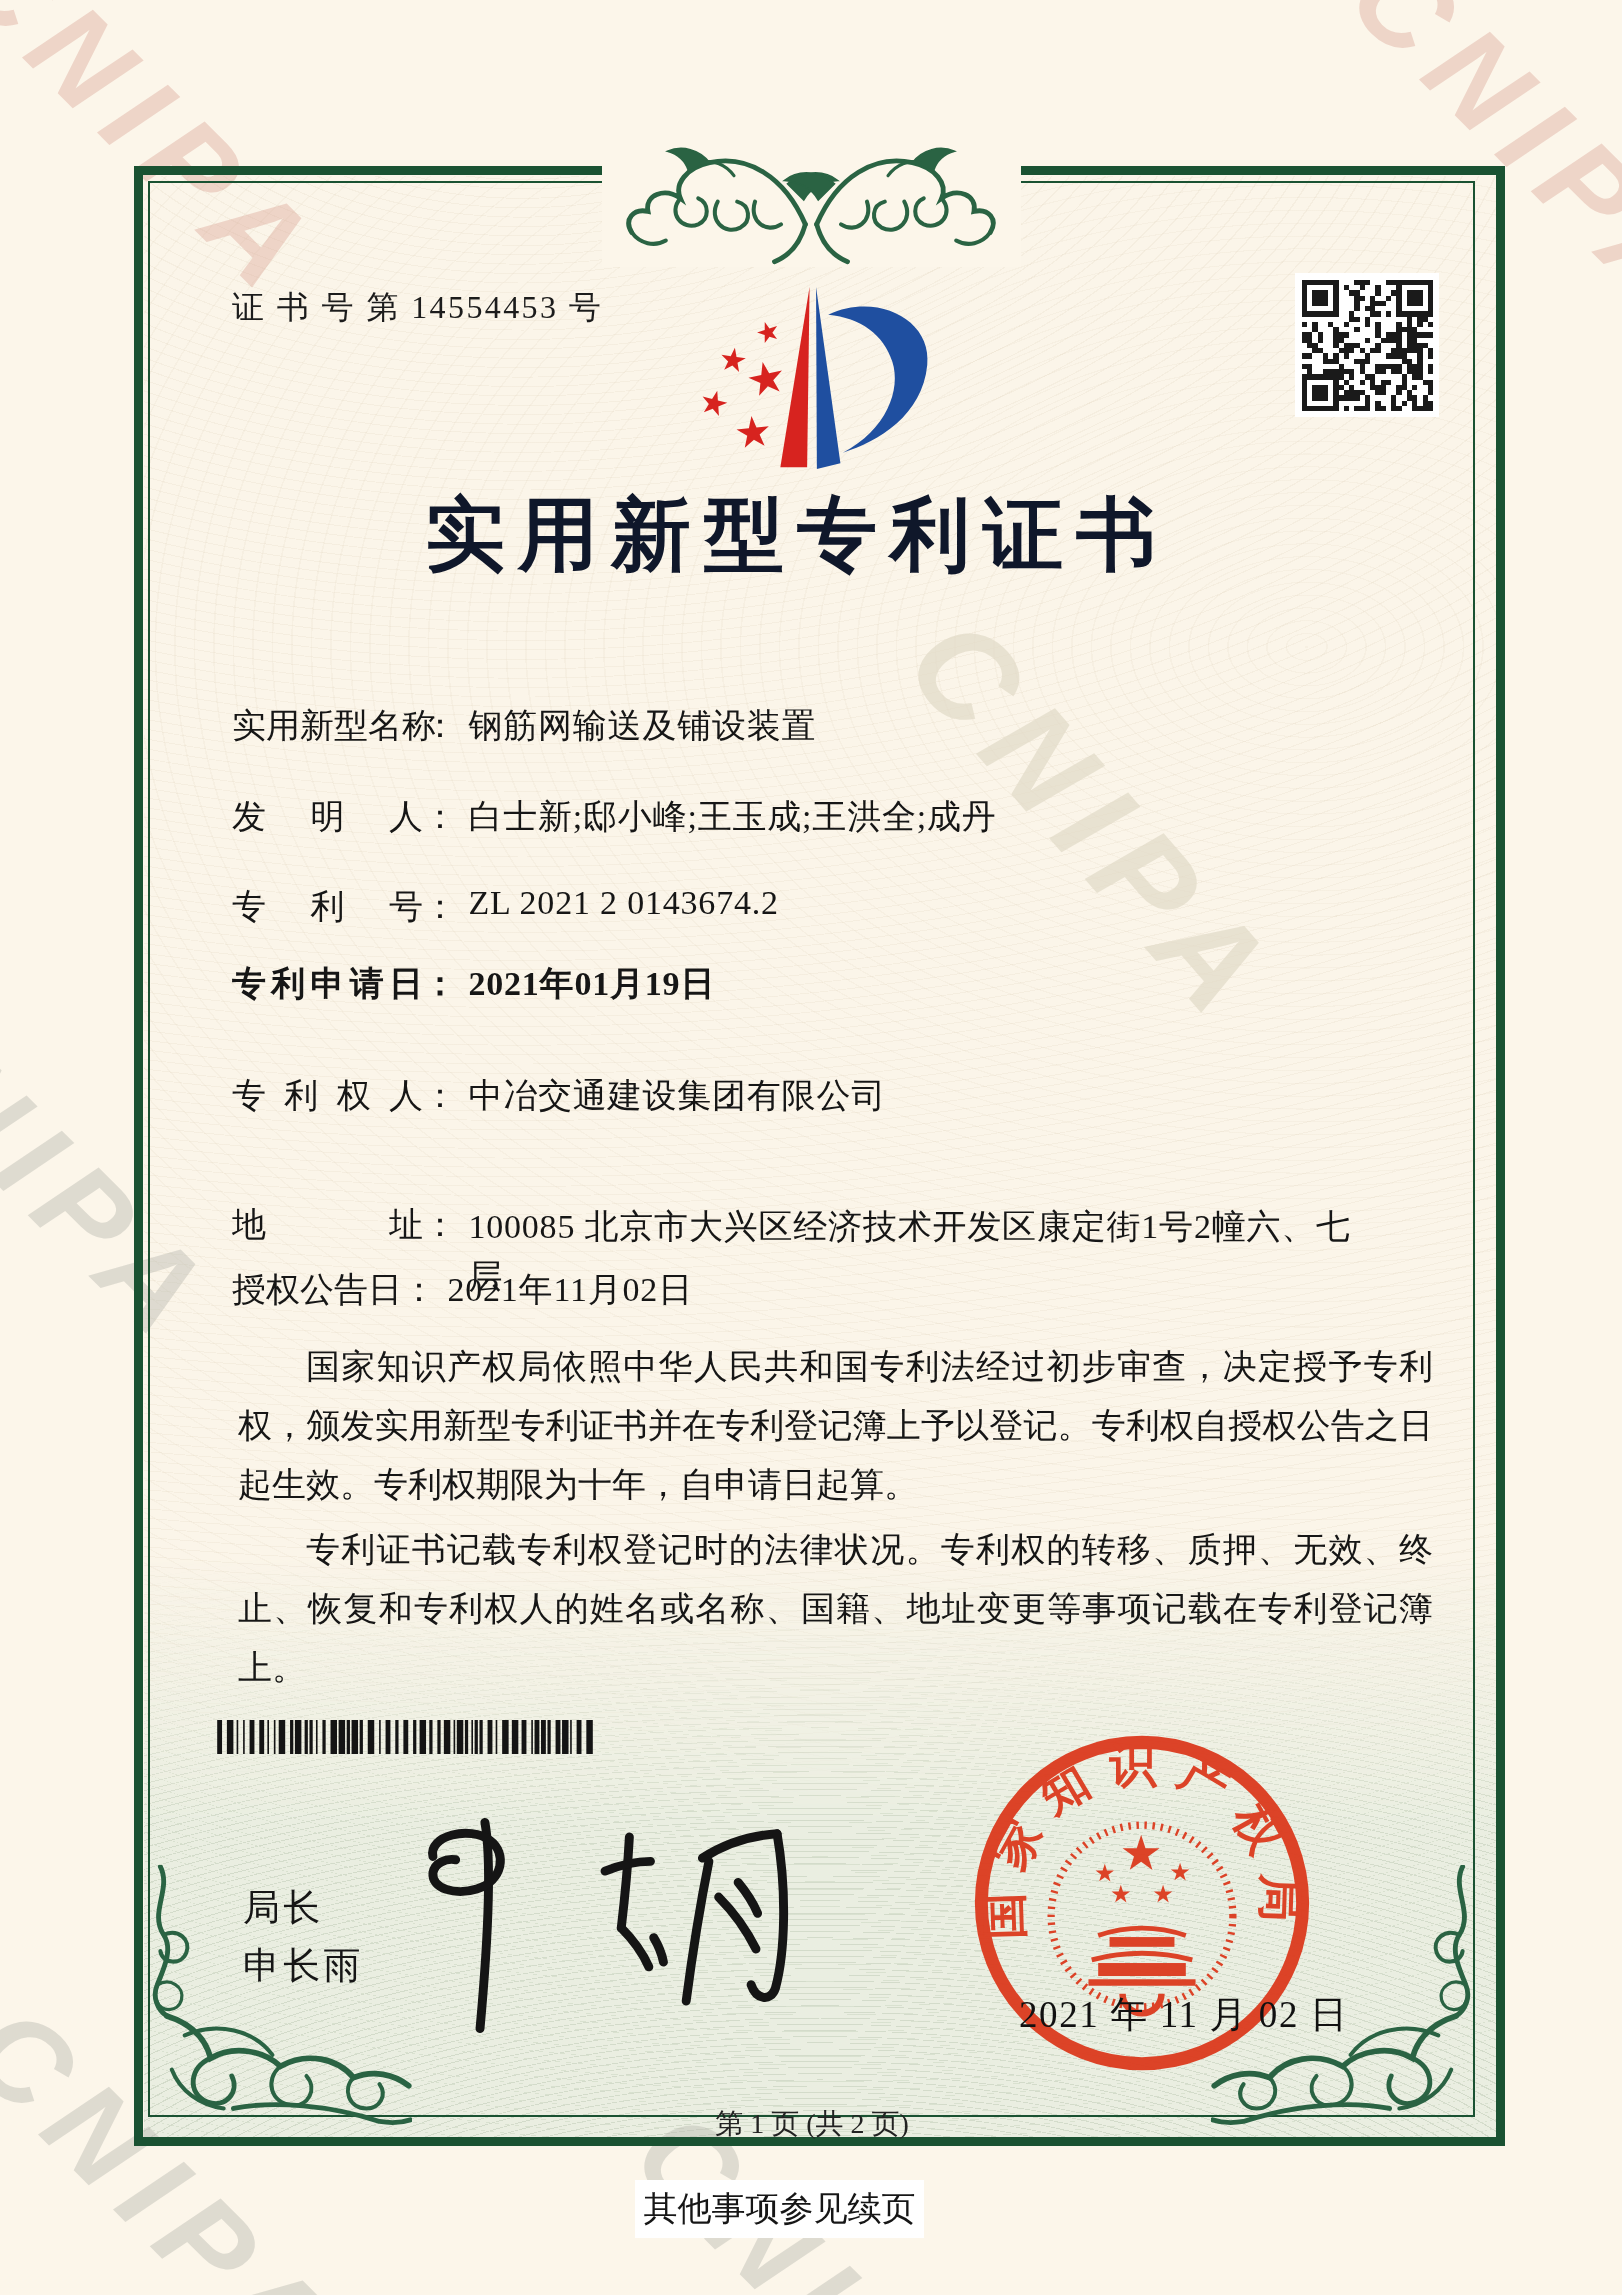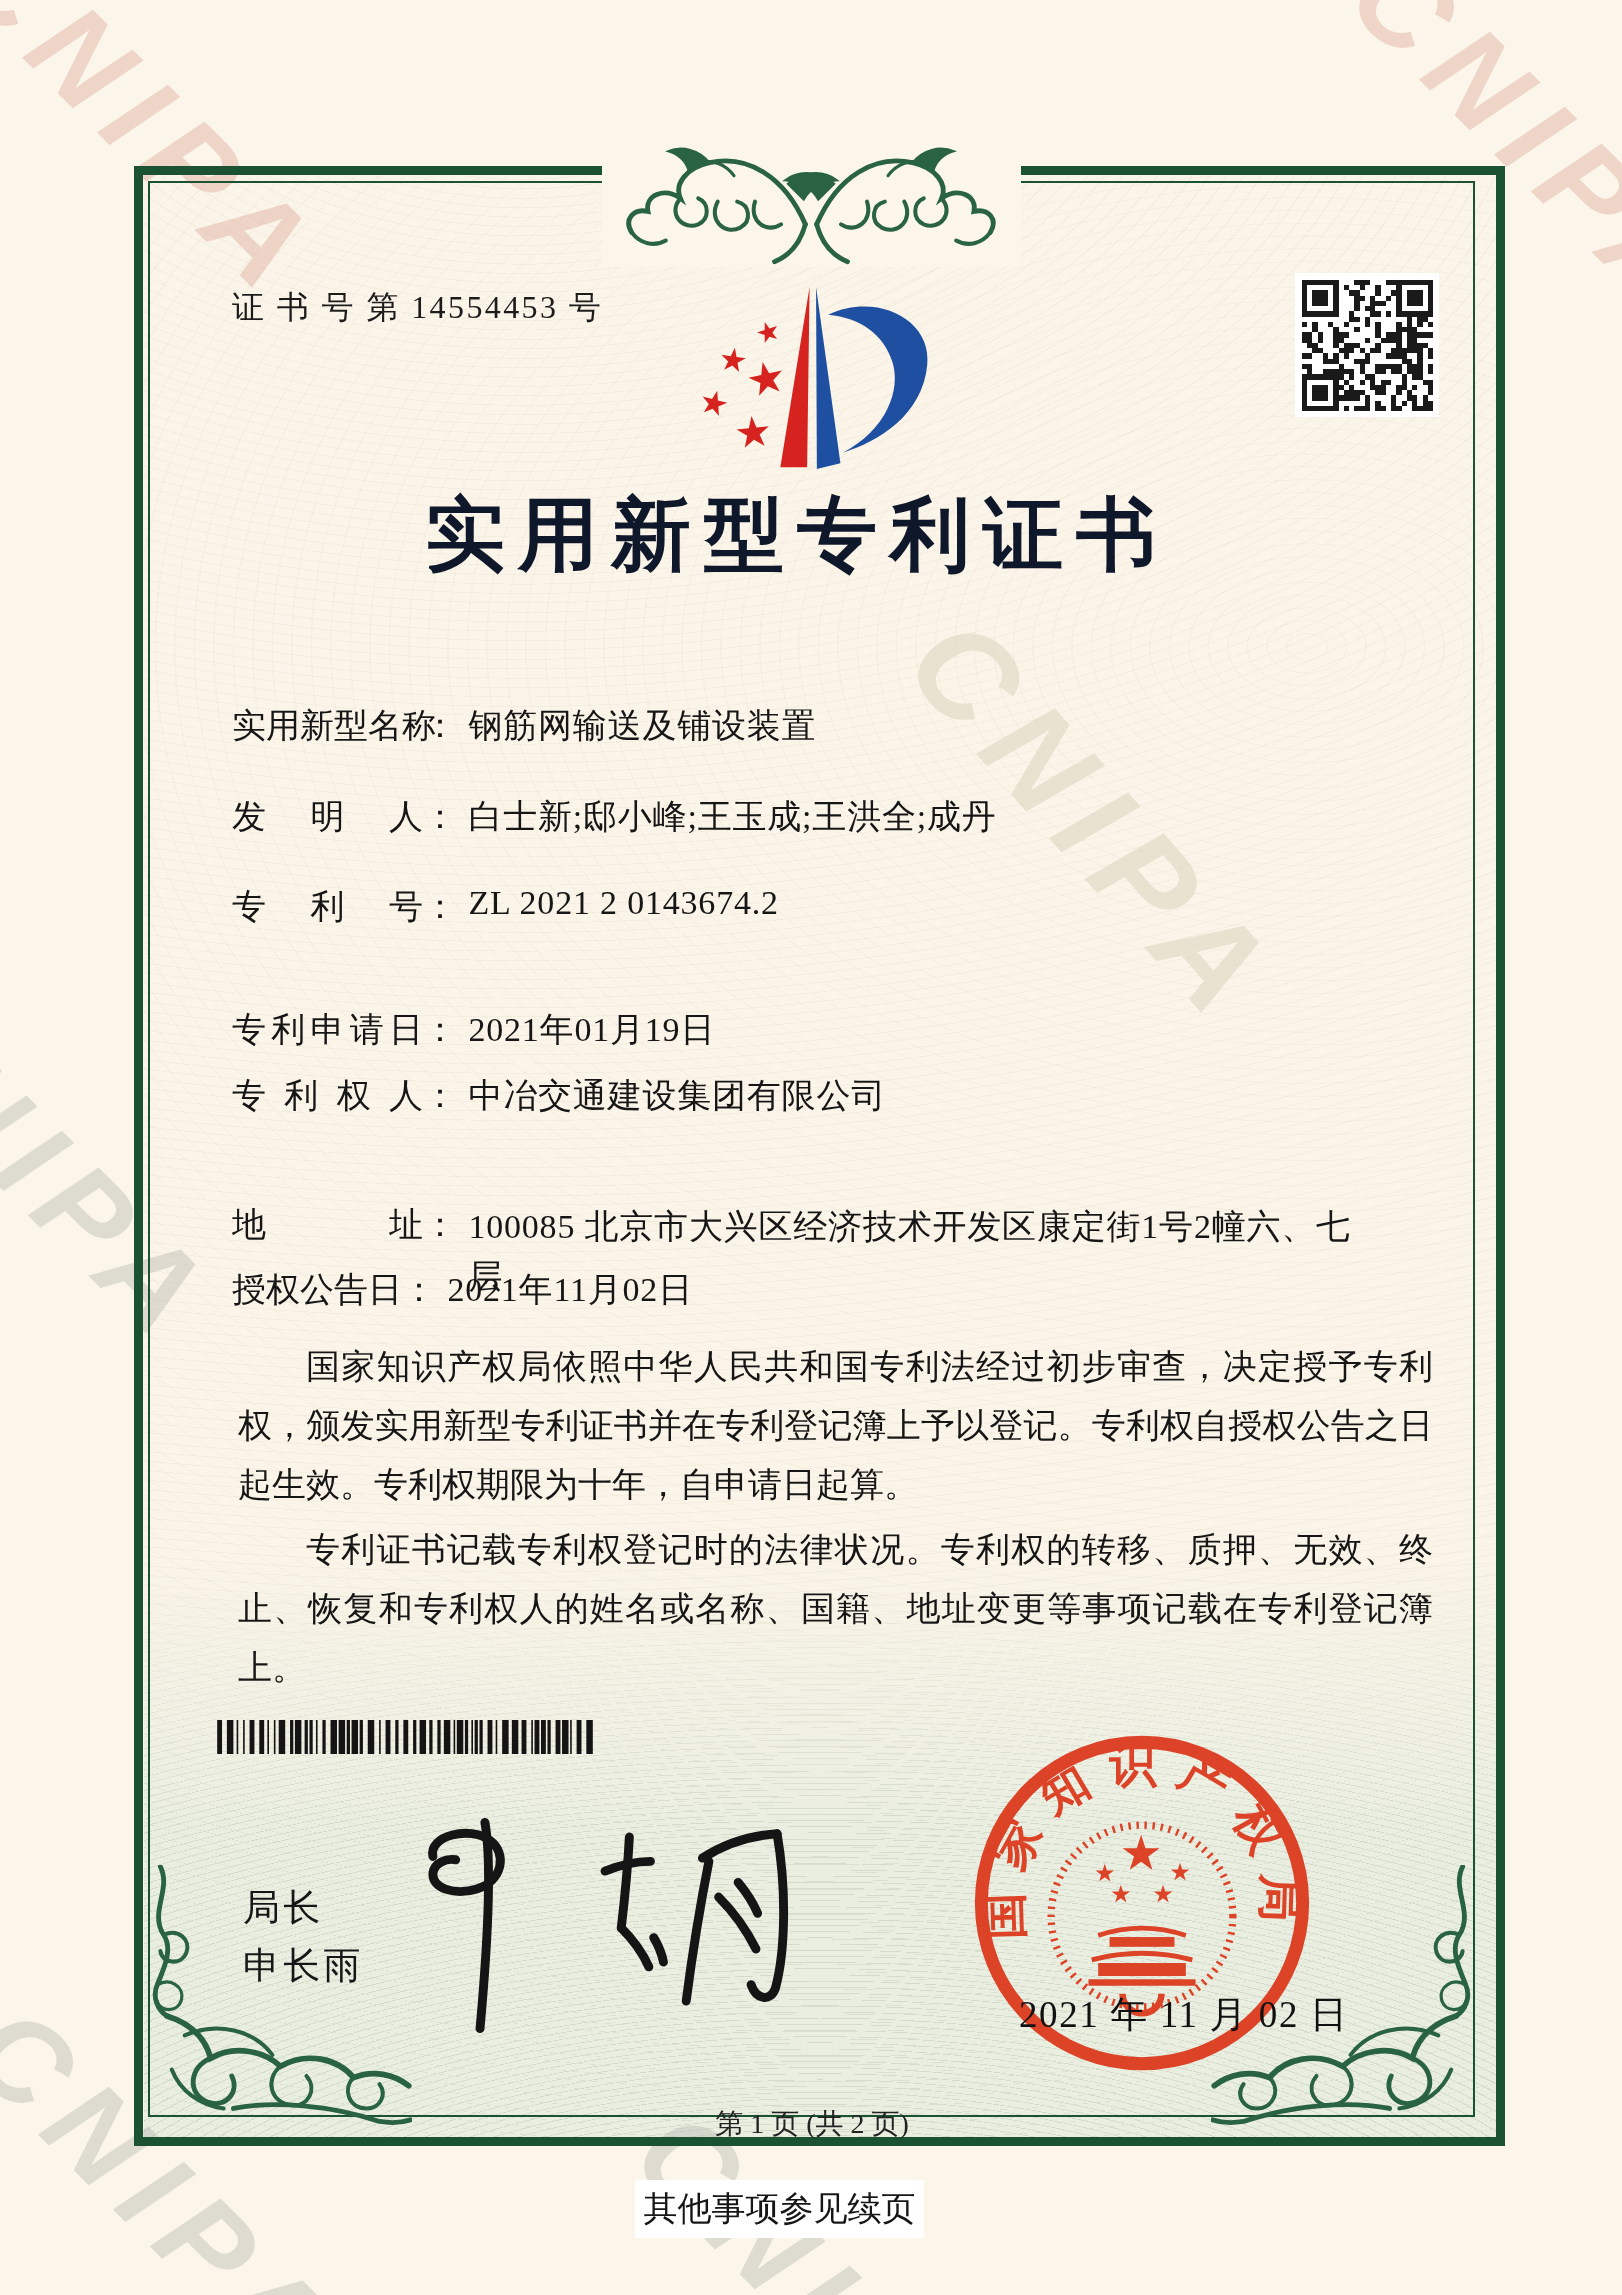--- a/index.html
+++ b/index.html
@@ -483,21 +483,21 @@
 
   <div class="row" style="top:703px;">
     <span class="lbl">实用新型名称</span><span class="colon">：</span><span class="val">钢筋网输送及铺设装置</span>
   </div>
   <div class="row" style="top:794px;">
     <span class="lbl">发明人</span><span class="colon">：</span><span class="val">白士新;邸小峰;王玉成;王洪全;成丹</span>
   </div>
   <div class="row" style="top:884px;">
     <span class="lbl">专利号</span><span class="colon">：</span><span class="val">ZL 2021 2 0143674.2</span>
   </div>
-  <div class="row" style="top:1007px;">
+  <div class="row" style="top:961px;font-weight:bold;">
     <span class="lbl">专利申请日</span><span class="colon">：</span><span class="val">2021年01月19日</span>
   </div>
   <div class="row" style="top:1073px;">
     <span class="lbl">专利权人</span><span class="colon">：</span><span class="val">中冶交通建设集团有限公司</span>
   </div>
   <div class="row row-addr" style="top:1168px;">
     <span class="lbl">地址</span><span class="colon">：</span><span class="val val-wrap">100085 北京市大兴区经济技术开发区康定街1号2幢六、七层</span>
   </div>
 
   <div class="row" style="top:1267px;">

